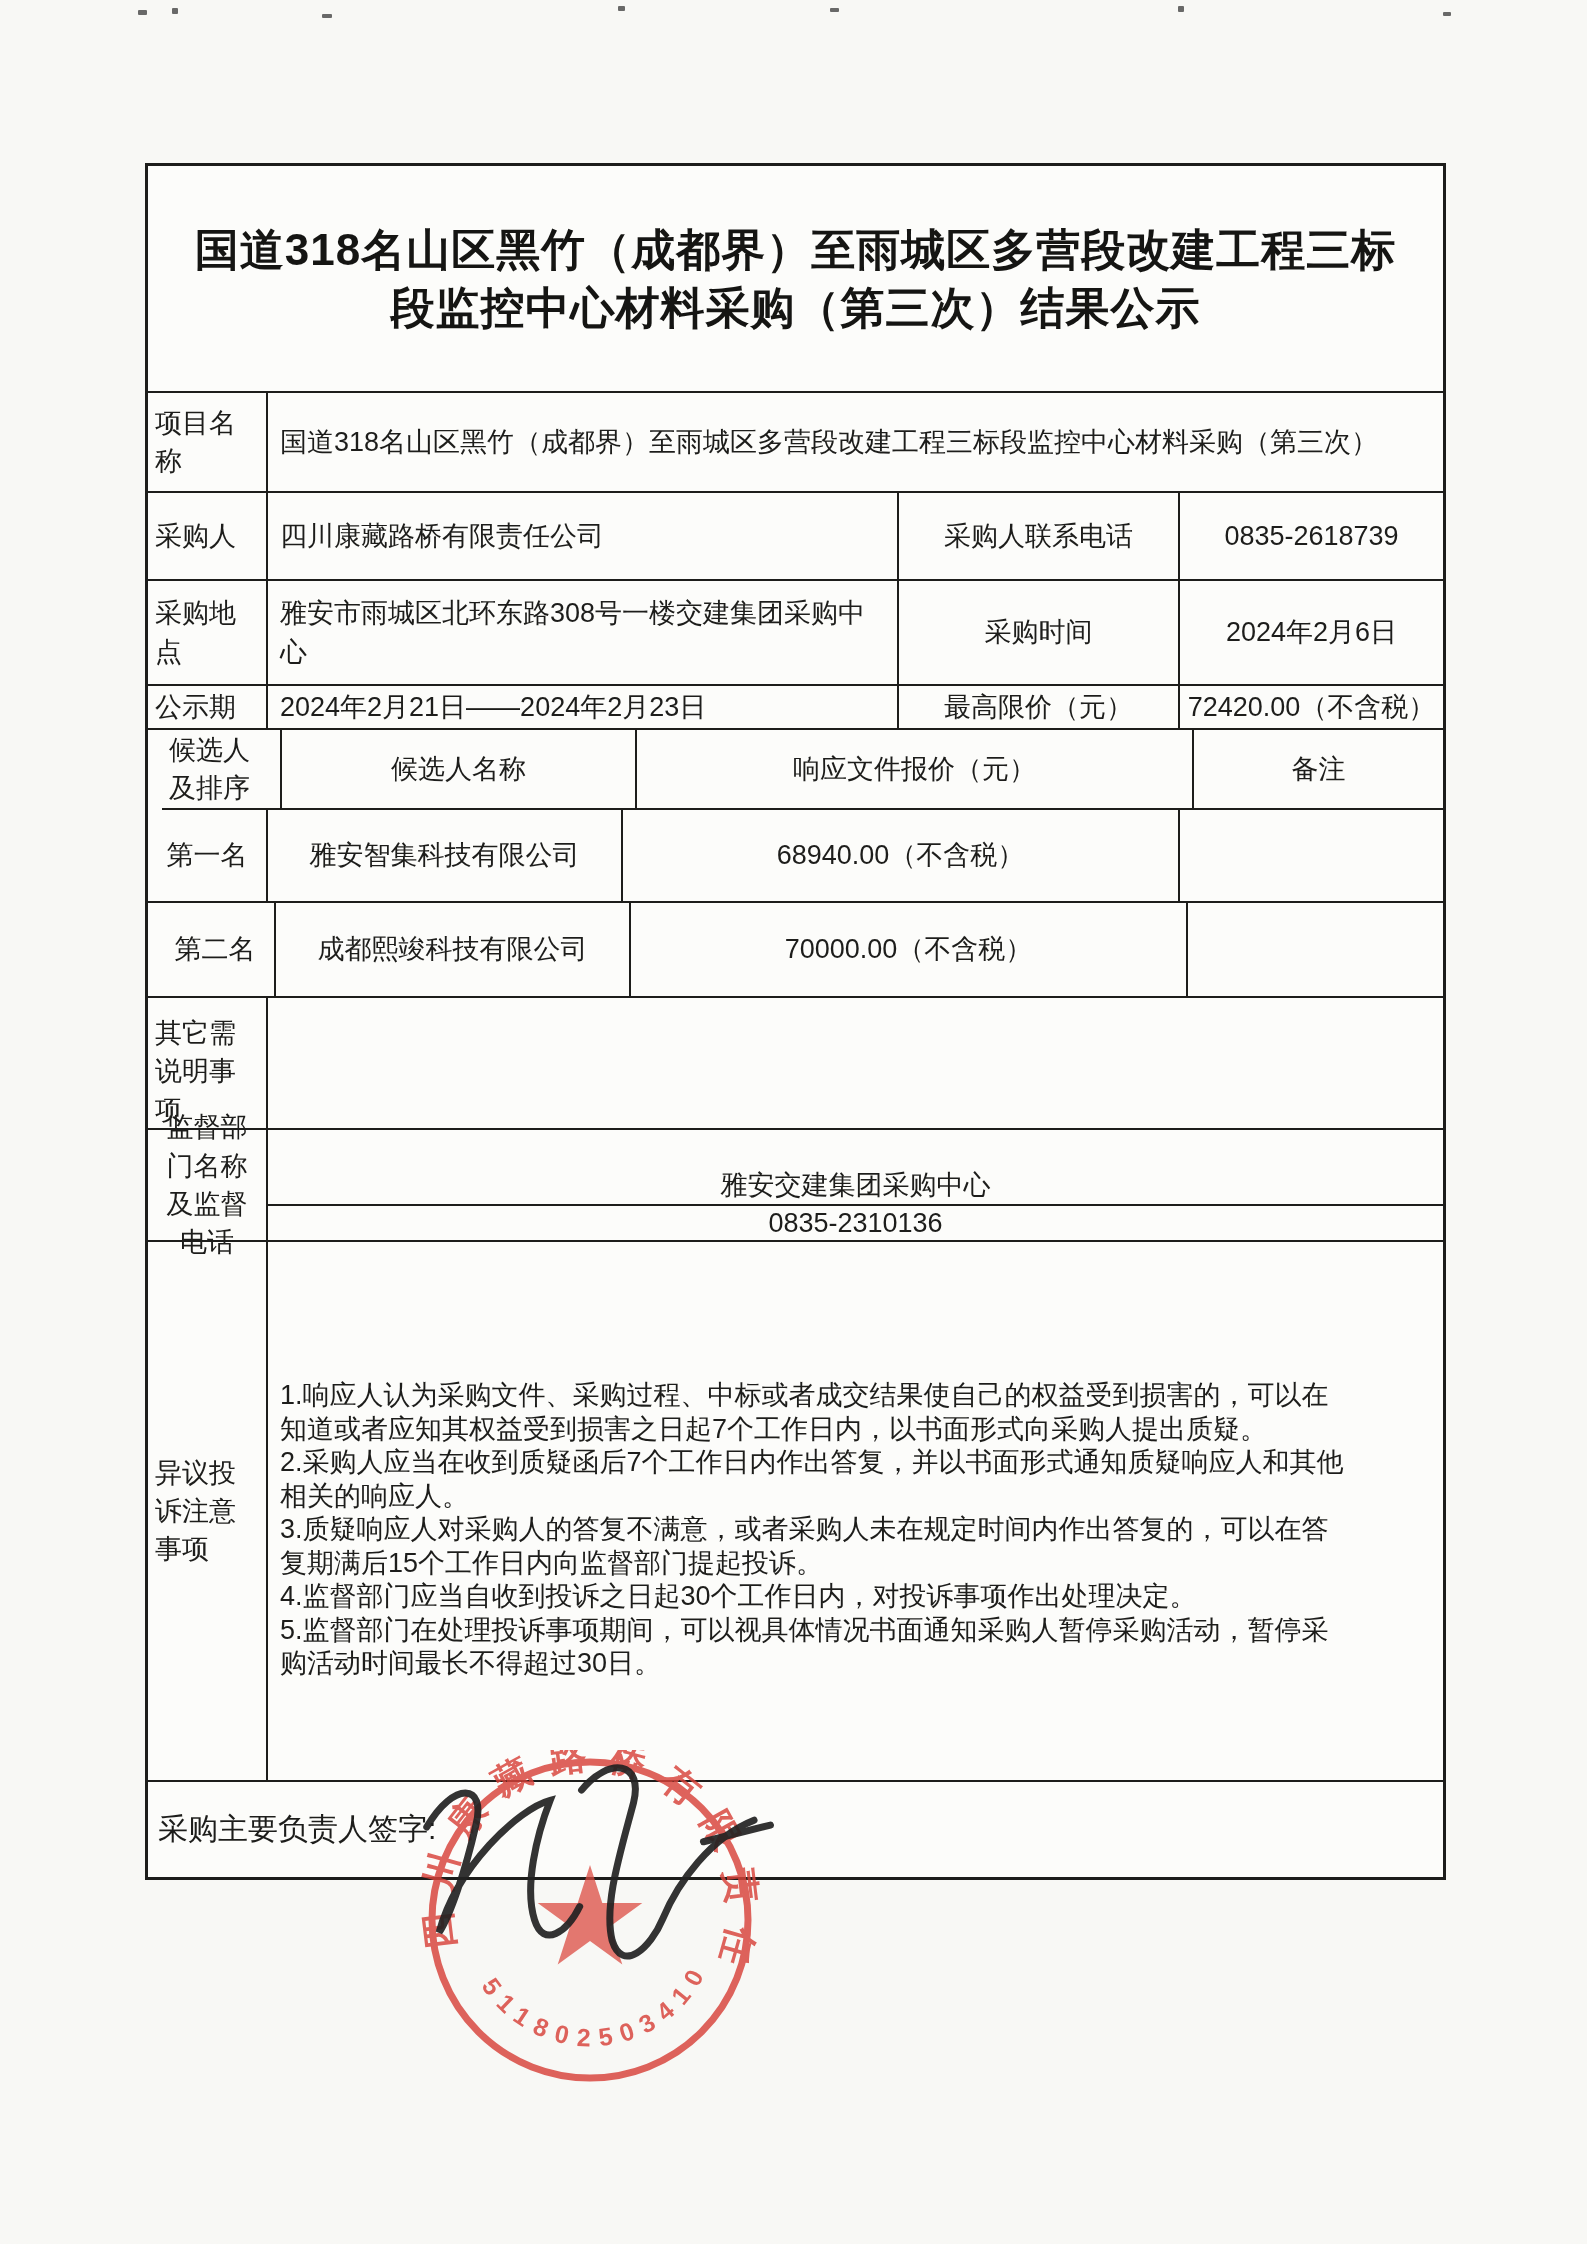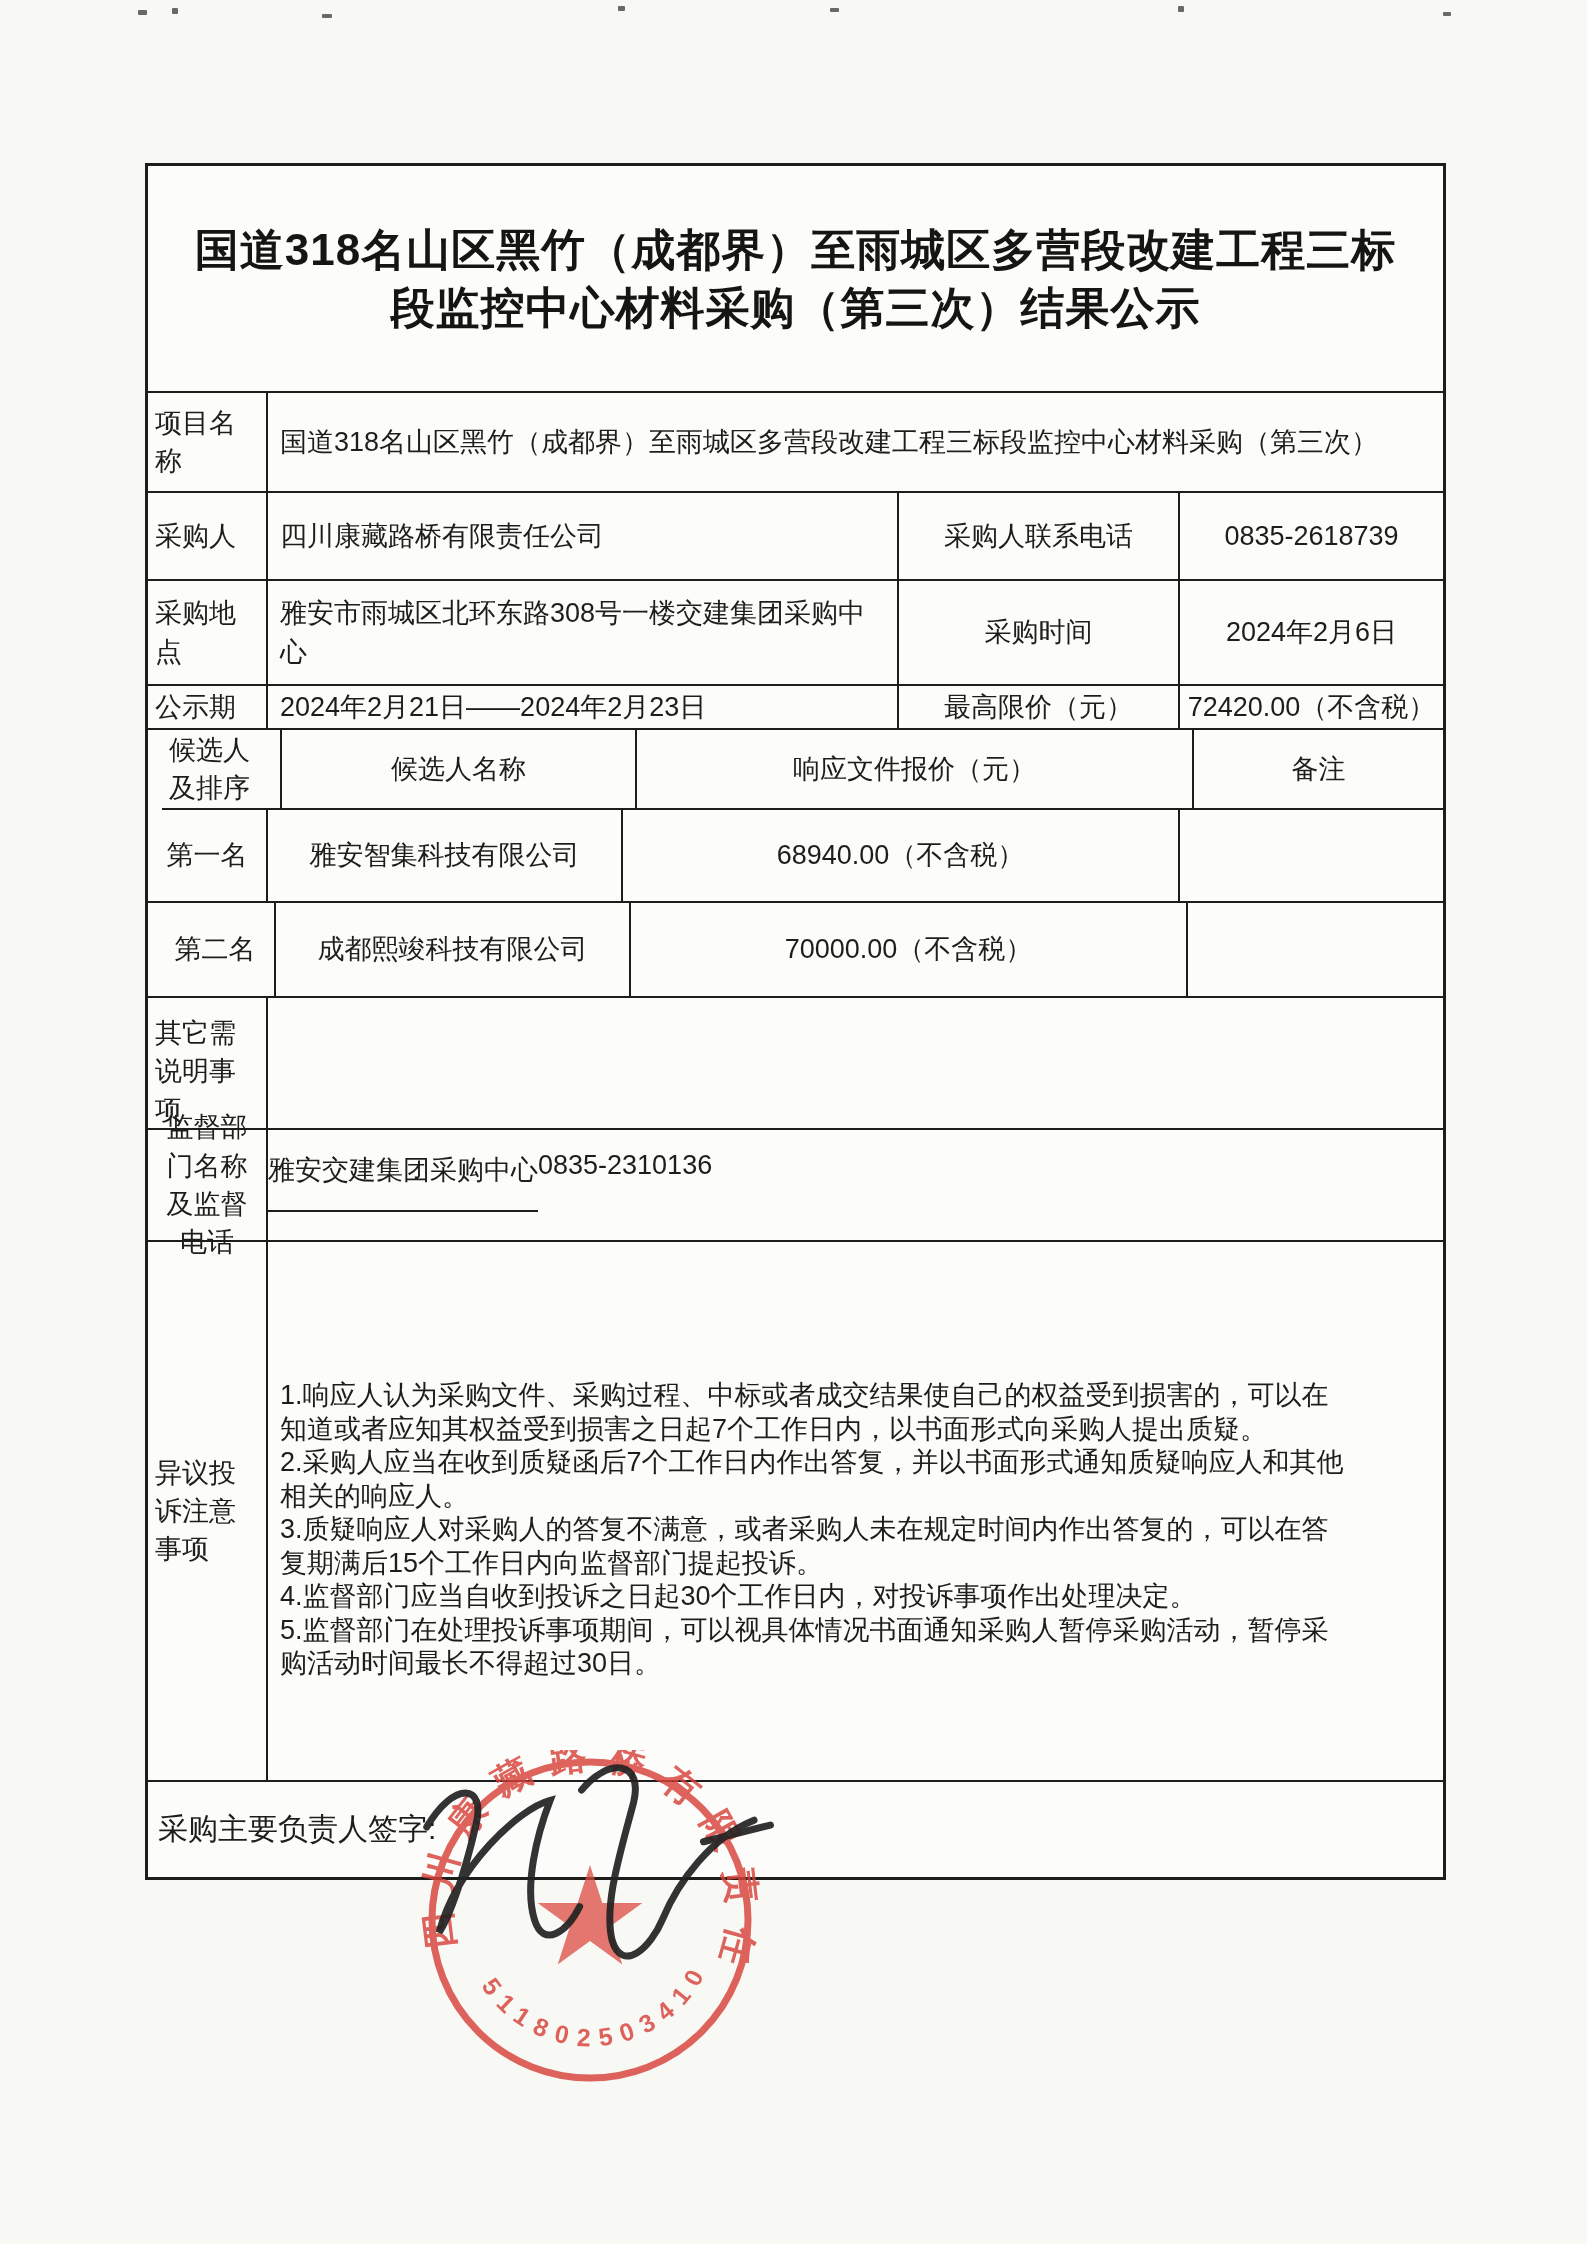--- a/index.html
+++ b/index.html
@@ -47,21 +47,21 @@
   .r-supervision{height:112px;}
   .r-objection{height:540px;}
   .r-signature{height:95px;}
 
   .w-valwide{flex:0 0 631px;}
   .w-lab2{flex:0 0 281px;}
   .w-candname{flex:0 0 355px;}
   .w-candprice{flex:0 0 557px;}
   .w-flex{flex:1 1 auto;}
 
-  .sup-right{flex:1 1 auto;display:flex;flex-direction:row;}
+  .sup-right{flex:1 1 auto;display:flex;flex-direction:column;margin-top:36px;}
   .sup-sub{box-sizing:border-box;display:flex;align-items:center;justify-content:center;font-size:27px;}
   .sup-sub.first{height:82px;border-bottom:2px solid #1d1d1b;}
   .sup-sub.second{height:71px;}
   .lab-sup{text-align:center;justify-content:center;padding:4px 14px;}
 
   .objection-text{
     padding:4px 90px 4px 12px;
     flex-direction:column;justify-content:center;align-items:flex-start;margin-top:38px;
   }
   .objection-text .oitem{font-size:27px;line-height:1.24;}

